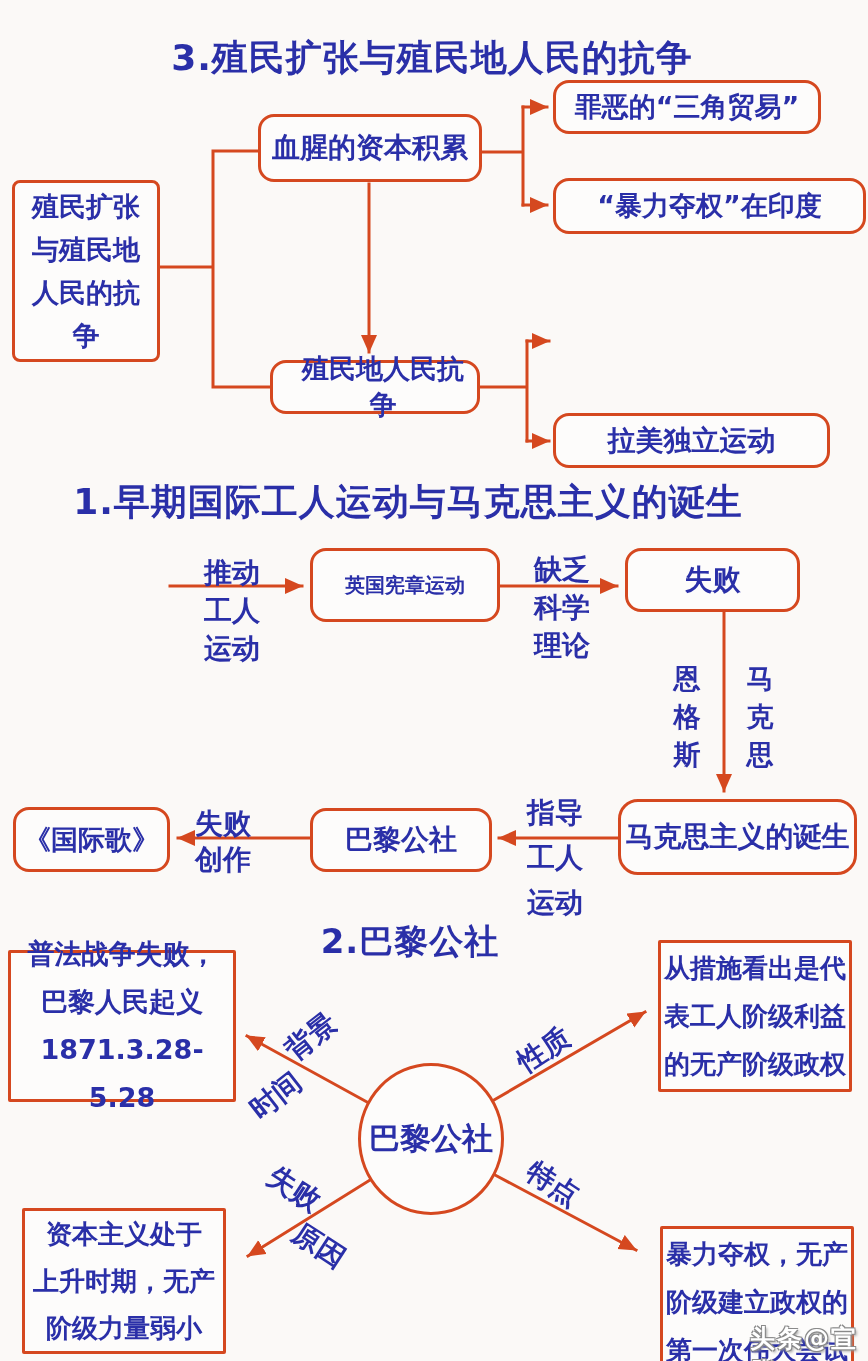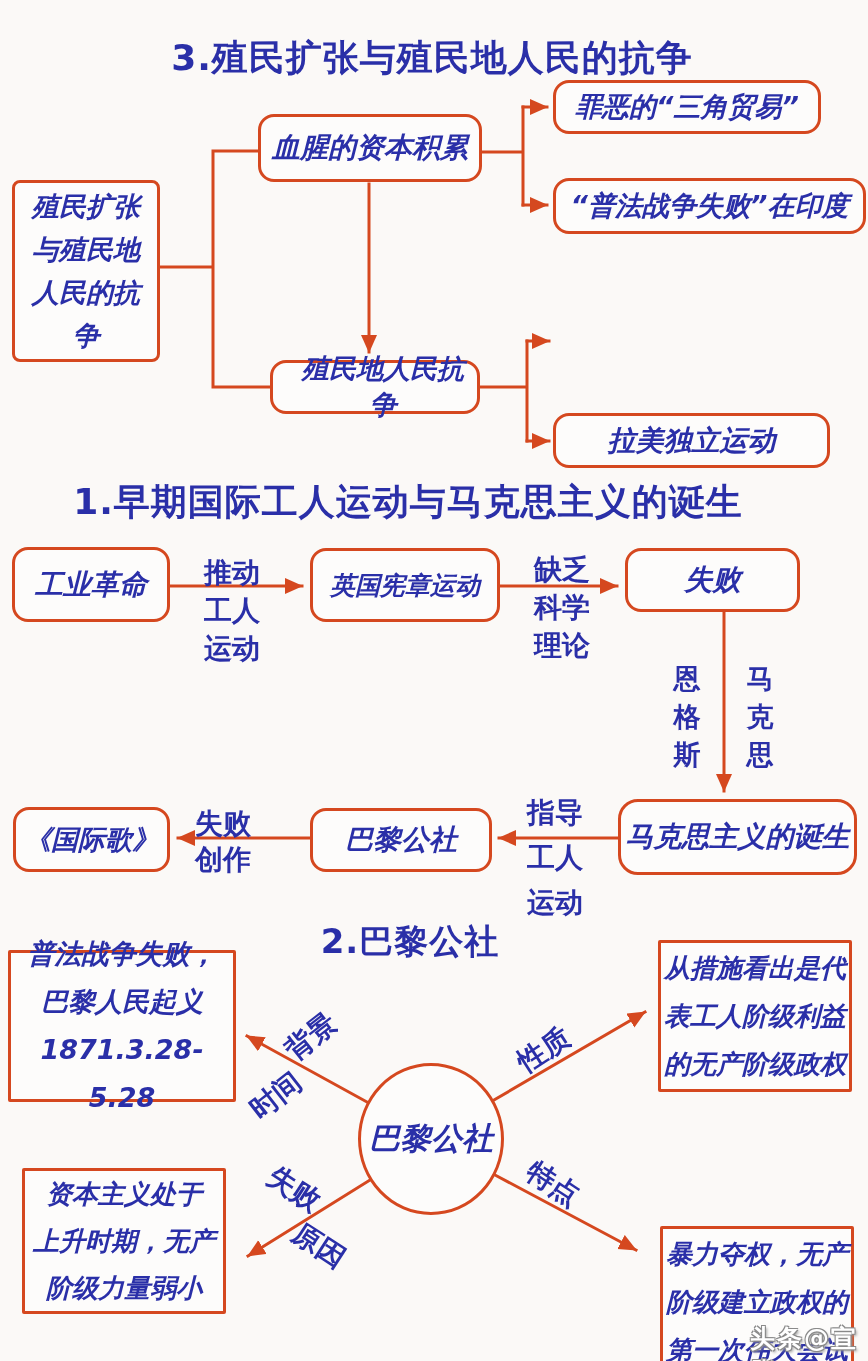--- a/index.html
+++ b/index.html
@@ -9,21 +9,21 @@
     font-family:"DejaVu Sans",sans-serif;
   }
   .ttl{
     position:absolute;text-align:center;font-weight:bold;
     color:#2a2fa8;letter-spacing:1px;white-space:pre-line;
   }
   #svgwires{position:absolute;left:0;top:0;width:868px;height:1361px;}
   .rbox{
     position:absolute;box-sizing:border-box;border:3px solid #d5481f;
     background:#fdfcfb;display:flex;align-items:center;justify-content:center;
-    color:#2a2fa8;font-weight:bold;text-align:center;white-space:pre-line;font-style:italic;
+    color:#2a2fa8;font-weight:bold;text-align:center;white-space:pre-line;
   }
   .round{border-radius:16px;}
   .sqbox{border-radius:2px;}
   .lbl{
     position:absolute;color:#2a2fa8;font-weight:bold;text-align:center;
     white-space:pre-line;
   }
   .rot{transform-origin:center center;}
   #watermark{
     position:absolute;color:#ffffff;font-weight:bold;
@@ -75,36 +75,35 @@
 
   <div class="rbox round" style="left:12px;top:180px;width:148px;height:182px;font-size:27px;line-height:43px;border-radius:8px;">殖民扩张
 与殖民地
 人民的抗
 争</div>
 
   <div class="rbox round" style="left:258px;top:114px;width:224px;height:68px;font-size:28px;">血腥的资本积累</div>
 
   <div class="rbox round" style="left:553px;top:80px;width:268px;height:54px;font-size:27px;">罪恶的“三角贸易”</div>
 
-  <div class="rbox round" style="left:553px;top:178px;width:313px;height:56px;font-size:27px;">“普法战争失败”在印度</div>
+  <div class="rbox round" style="left:553px;top:178px;width:313px;height:56px;font-size:27px;">“暴力夺权”在印度</div>
 
   <div class="rbox round" style="left:270px;top:360px;width:210px;height:54px;font-size:27px;padding-left:16px;">殖民地人民抗争</div>
 
 
   <div class="rbox round" style="left:553px;top:413px;width:277px;height:55px;font-size:28px;">拉美独立运动</div>
 
   <div class="ttl" style="left:0;top:478px;width:816px;font-size:36px;">1.早期国际工人运动与马克思主义的诞生</div>
 
-  <div class="rbox round" style="left:12px;top:547px;width:158px;height:75px;font-size:28px;">工业革命</div>
 
   <div class="lbl" style="left:196px;top:554px;width:72px;font-size:28px;line-height:38px;">推动
 工人
 运动</div>
 
-  <div class="rbox round" style="left:310px;top:548px;width:190px;height:74px;font-size:25px;">英国宪章运动</div>
+  <div class="rbox round" style="left:310px;top:548px;width:190px;height:74px;font-size:20px;">英国宪章运动</div>
 
   <div class="lbl" style="left:524px;top:551px;width:76px;font-size:28px;line-height:38px;">缺乏
 科学
 理论</div>
 
   <div class="rbox round" style="left:625px;top:548px;width:175px;height:64px;font-size:28px;">失败</div>
 
   <div class="lbl" style="left:667px;top:660px;width:40px;font-size:27px;line-height:38px;">恩
 格
 斯</div>
@@ -129,21 +128,21 @@
   <div class="ttl" style="left:310px;top:908px;width:200px;font-size:34px;margin-top:11px;">2.巴黎公社</div>
 
   <div class="rbox sqbox" style="left:8px;top:950px;width:228px;height:152px;font-size:27px;line-height:48px;">普法战争失败，
 巴黎人民起义
 1871.3.28-5.28</div>
 
   <div class="rbox sqbox" style="left:658px;top:940px;width:194px;height:152px;font-size:26px;line-height:48px;">从措施看出是代
 表工人阶级利益
 的无产阶级政权</div>
 
-  <div class="rbox sqbox" style="left:22px;top:1168px;width:204px;height:146px;font-size:26px;line-height:47px;">资本主义处于
+  <div class="rbox sqbox" style="left:22px;top:1208px;width:204px;height:146px;font-size:26px;line-height:47px;">资本主义处于
 上升时期，无产
 阶级力量弱小</div>
 
   <div class="rbox sqbox" style="left:660px;top:1178px;width:194px;height:152px;font-size:26px;line-height:48px;margin-top:48px;">暴力夺权，无产
 阶级建立政权的
 第一次伟大尝试</div>
 
   <div class="rbox" style="left:358px;top:1063px;width:146px;height:152px;border-radius:50%;font-size:31px;">巴黎公社</div>
 
   <div class="lbl rot" style="left:311px;top:1037px;font-size:28px;transform:translate(-50%,-50%) rotate(-38deg);">背景</div>

